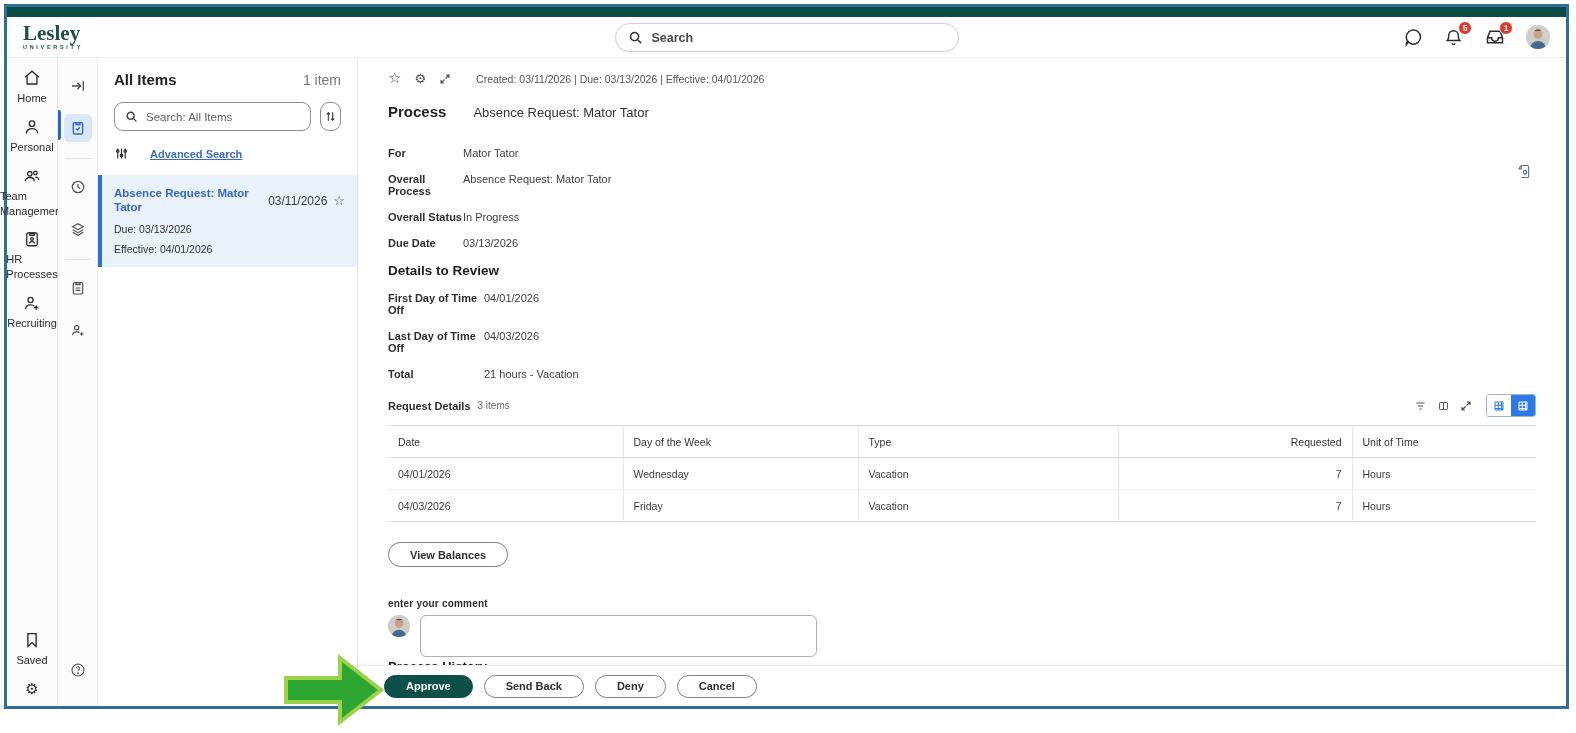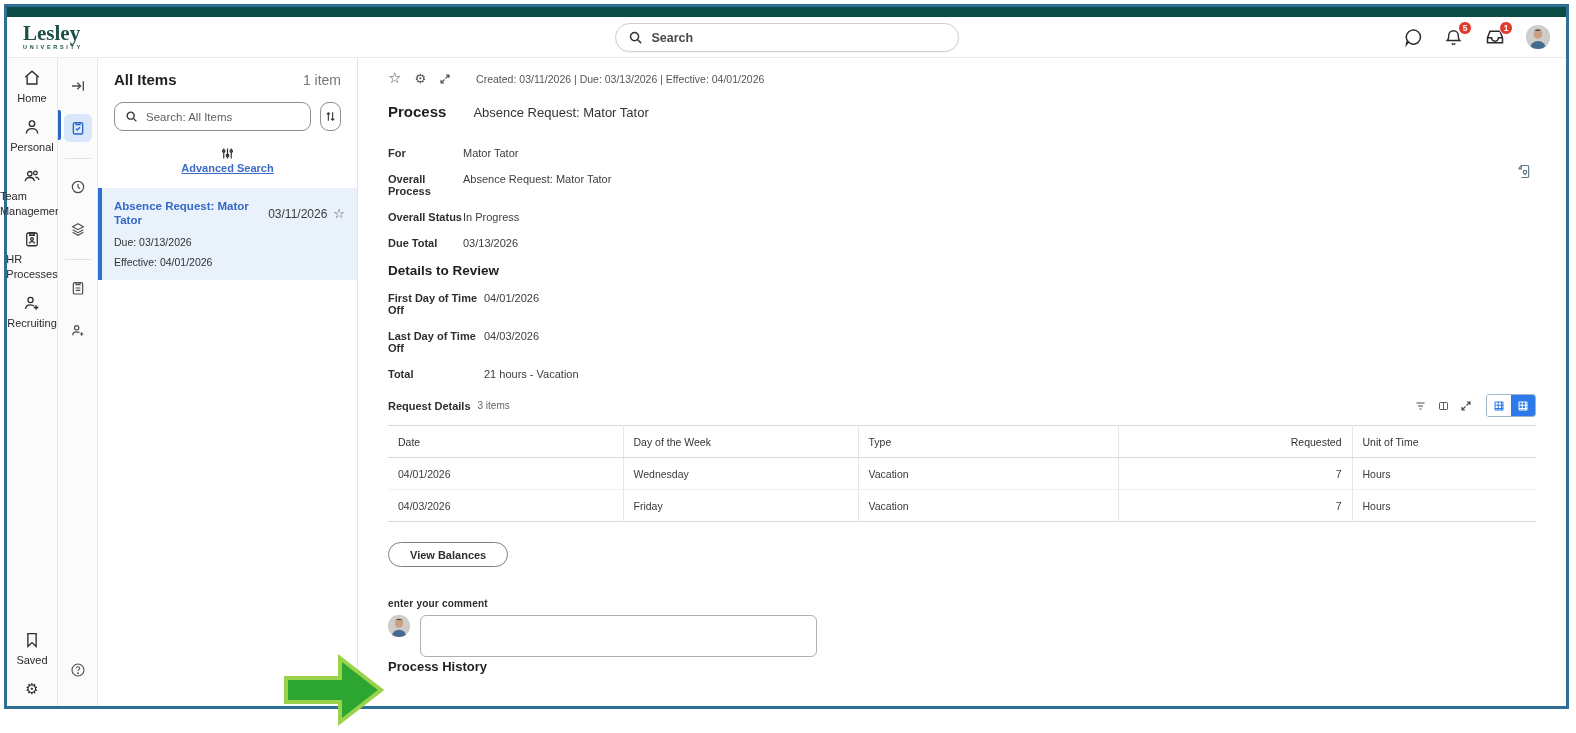--- a/index.html
+++ b/index.html
@@ -36,21 +36,21 @@
   
   .tasks-panel { width:260px; flex:none; background:#fff; border-right:1px solid #e5e5e5; padding:13px 16px 0; }
   .tp-titlerow { display:flex; align-items:baseline; }
   .tp-title { font-size:15px; font-weight:bold; color:#1f1f1f; }
   .tp-count { margin-left:auto; font-size:14px; color:#777; }
   .tp-searchrow { display:flex; gap:9px; margin-top:14px;align-items:flex-end; }
   .tp-search { flex:1; height:29px; border:1px solid #8f8f8f; border-radius:9px; display:flex; align-items:center; padding:0 10px; gap:8px; background:#fff; }
   .tp-search input { border:none; outline:none; flex:1; font-size:11.5px; color:#444; background:transparent; font-family:"Liberation Sans",sans-serif; min-width:0;}
   .tp-search input::placeholder { color:#5f5f5f; }
   .sort-btn { width:29px; height:29px; border:1px solid #8f8f8f; border-radius:9px; background:#fff; display:flex; align-items:center; justify-content:center; cursor:pointer; color:#333; }
-  .adv-row { display:flex; align-items:center; gap:1px; margin-top:15px; cursor:pointer;flex-direction:column; }
+  .adv-row { display:flex; align-items:center; gap:21px; margin-top:15px; cursor:pointer; }
   .adv-link { font-size:11px; font-weight:bold; color:#3a6cc4; text-decoration:underline; }
   .task-card { margin:14px -16px 0; background:#e9f1fb; border-left:4px solid #2f6fce; padding:12px 12px 12px 12px; cursor:pointer; }
   .tc-row1 { display:flex; align-items:center; gap:6px; }
   .tc-title { font-size:11.5px; font-weight:bold; color:#3668c8; flex:1; line-height:1.2; }
   .tc-date { font-size:12px; color:#3d3d3d; }
   .tc-star { font-size:13px; color:#555; cursor:pointer; font-family:"DejaVu Sans",sans-serif; line-height:1;}
   .tc-sub { font-size:10.5px; color:#333; margin-top:8px; }
   
   .main { flex:1; position:relative; background:#fff; padding:0 30px; overflow:hidden; }
   .m-toolbar { margin-top:13px; display:flex; align-items:center; gap:13px; }
@@ -337,21 +337,21 @@
           </div>
         <div class="frow">
             <span class="flabel">Overall Process</span>
             <span class="fvalue">Absence Request: Mator Tator</span>
           </div>
         <div class="frow">
             <span class="flabel">Overall Status</span>
             <span class="fvalue">In Progress</span>
           </div>
         <div class="frow">
-            <span class="flabel">Due Total</span>
+            <span class="flabel">Due Date</span>
             <span class="fvalue">03/13/2026</span>
           </div>
       </div>
 
       <div class="sec-heading">Details to Review</div>
       <div class="fields2">
         <div class="frow">
             <span class="flabel">First Day of Time Off</span>
             <span class="fvalue">04/01/2026</span>
           </div>
@@ -448,19 +448,25 @@
                 <path d="M7.6 8.6a4.4 4.4 0 0 1 8.8 0l-1-2.8-6.8-.3z" fill="#5a4634"></path>
                 <path d="M4 24a8 8 0 0 1 16 0z" fill="#46698f"></path>
               </svg>
           </div>
           <textarea class="comment-box" style=""></textarea>
         </div>
       </div>
 
       <div class="ph-heading">Process History</div>
 
+      <div class="action-bar">
+        <button class="pill-btn btn-approve">Approve</button>
+        <button class="pill-btn">Send Back</button>
+        <button class="pill-btn">Deny</button>
+        <button class="pill-btn">Cancel</button>
+      </div>
     </div>
   </div>
 </div>
 
 <svg class="pointer-arrow" width="102" height="78" viewBox="0 0 102 78">
   <polygon points="3,27 57,27 57,7 98,39 57,71 57,51 3,51" fill="#2ca631" stroke="#9bd24b" stroke-width="4" stroke-linejoin="miter"></polygon>
 </svg>
 
 </body></html>

